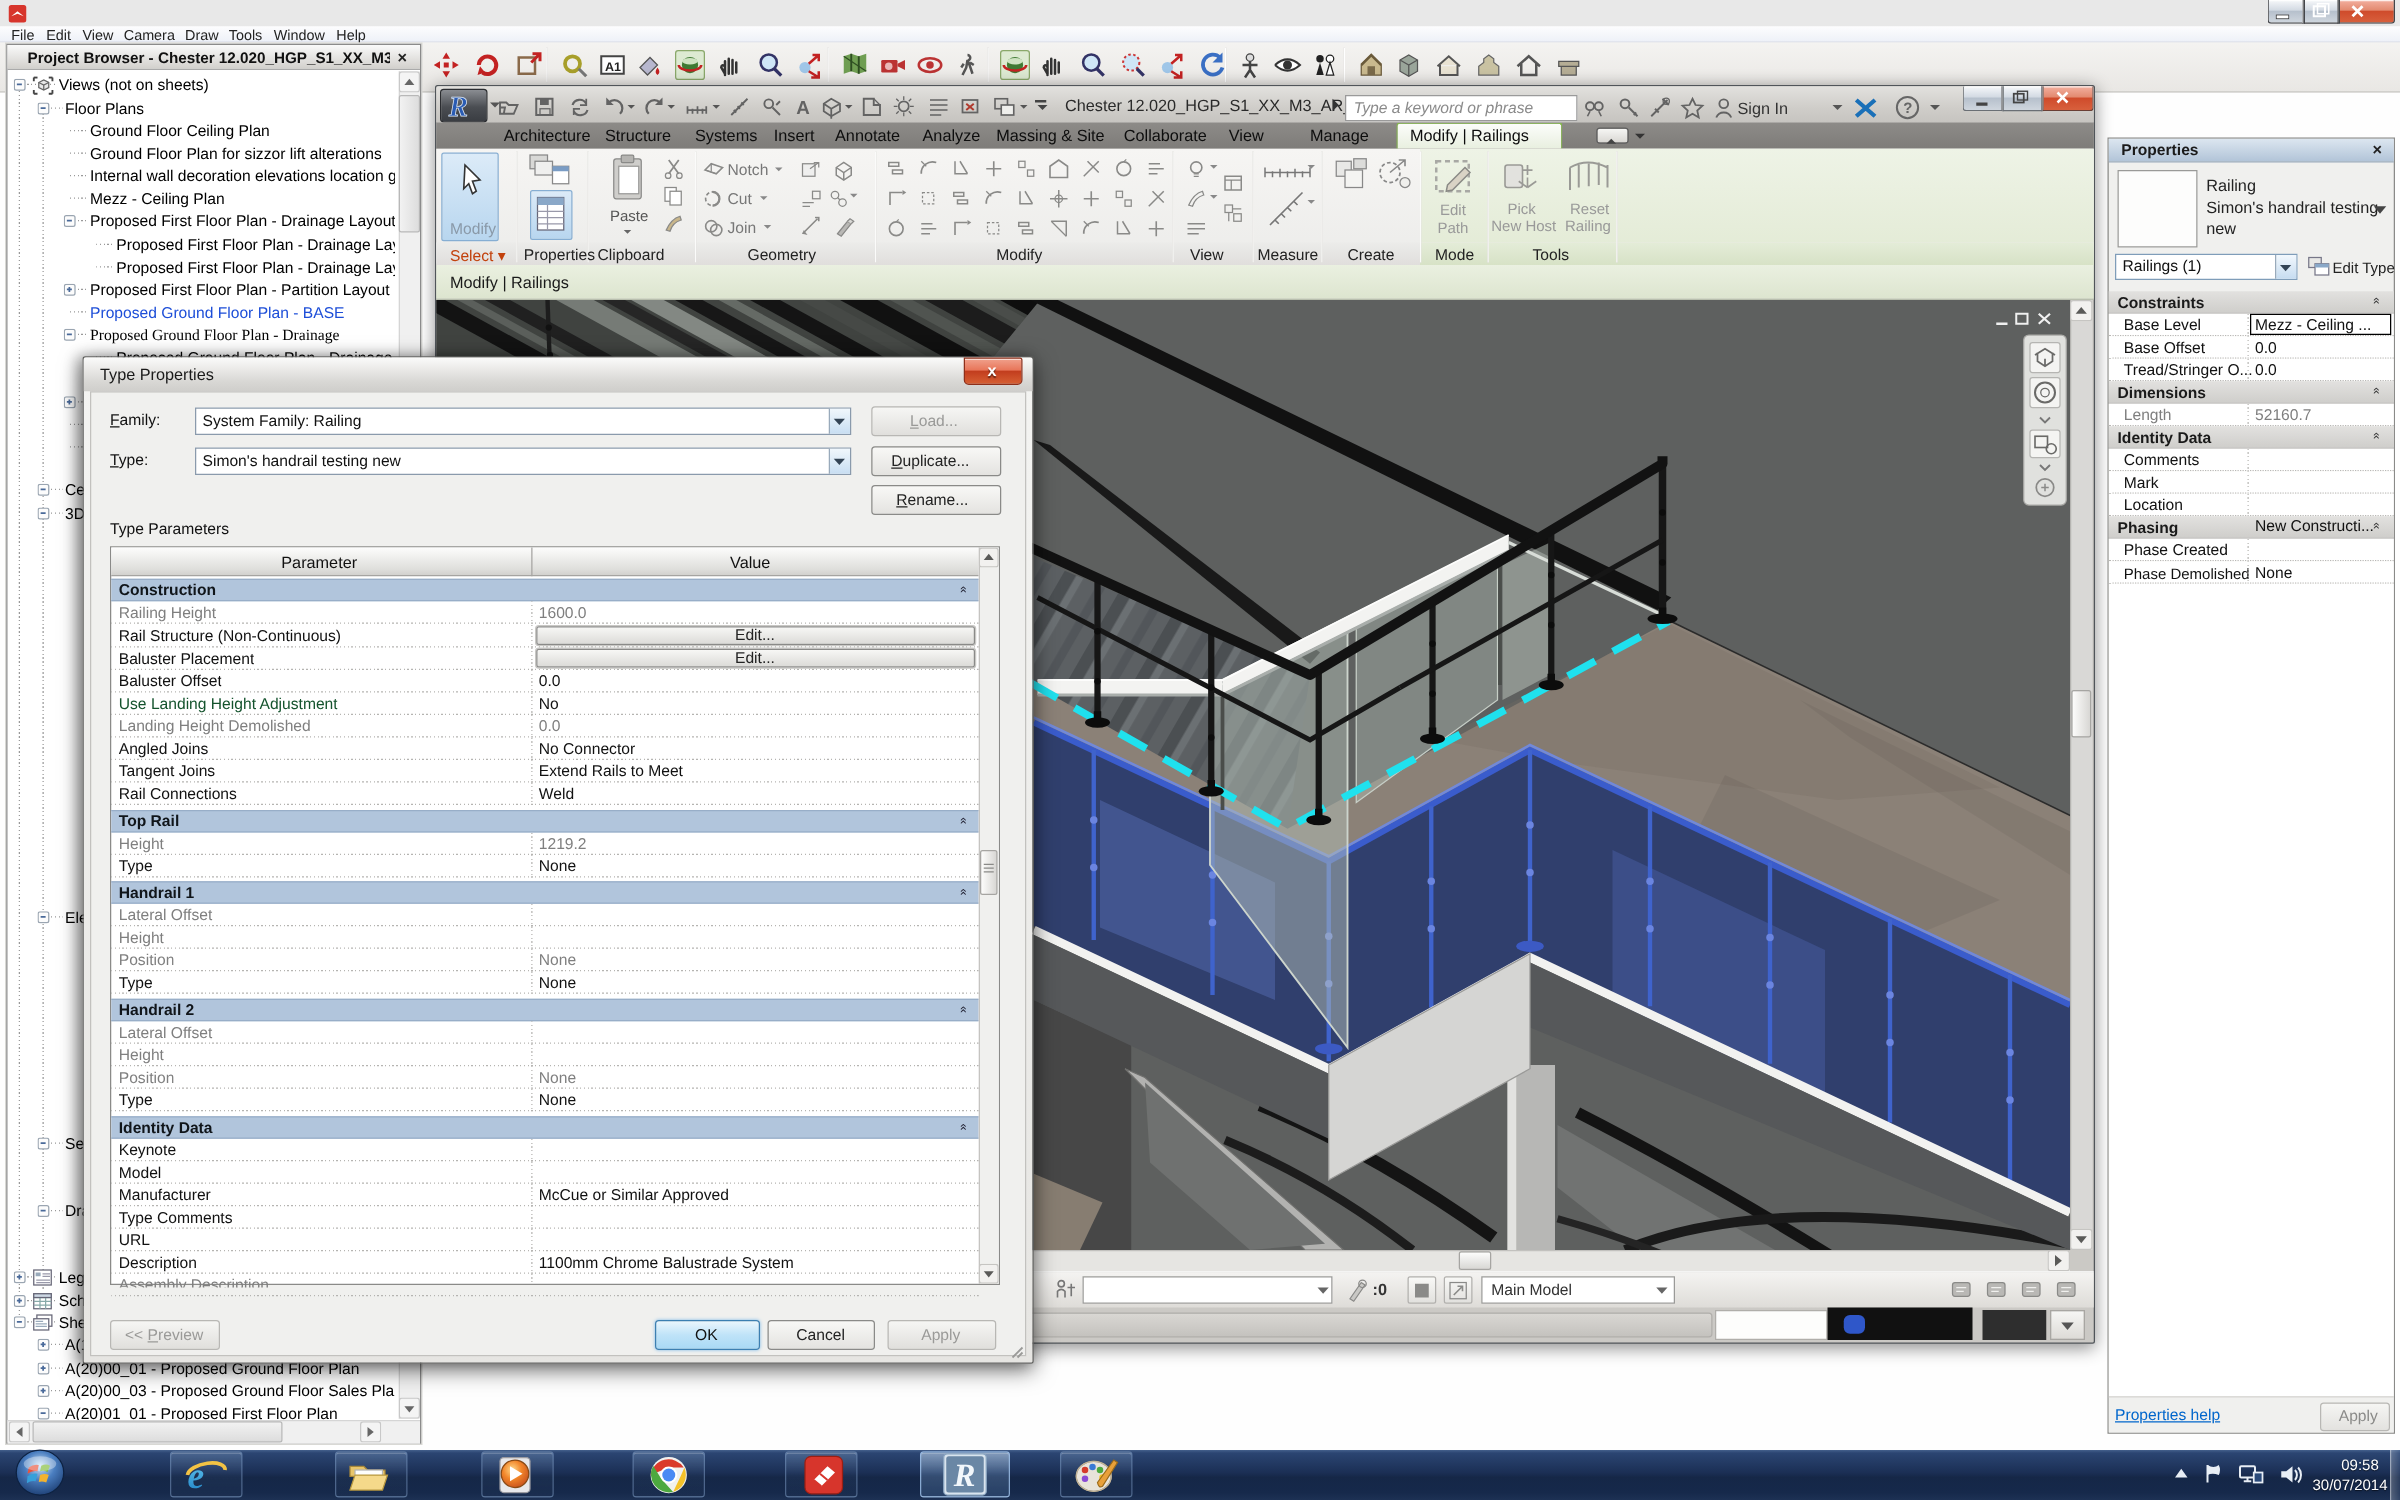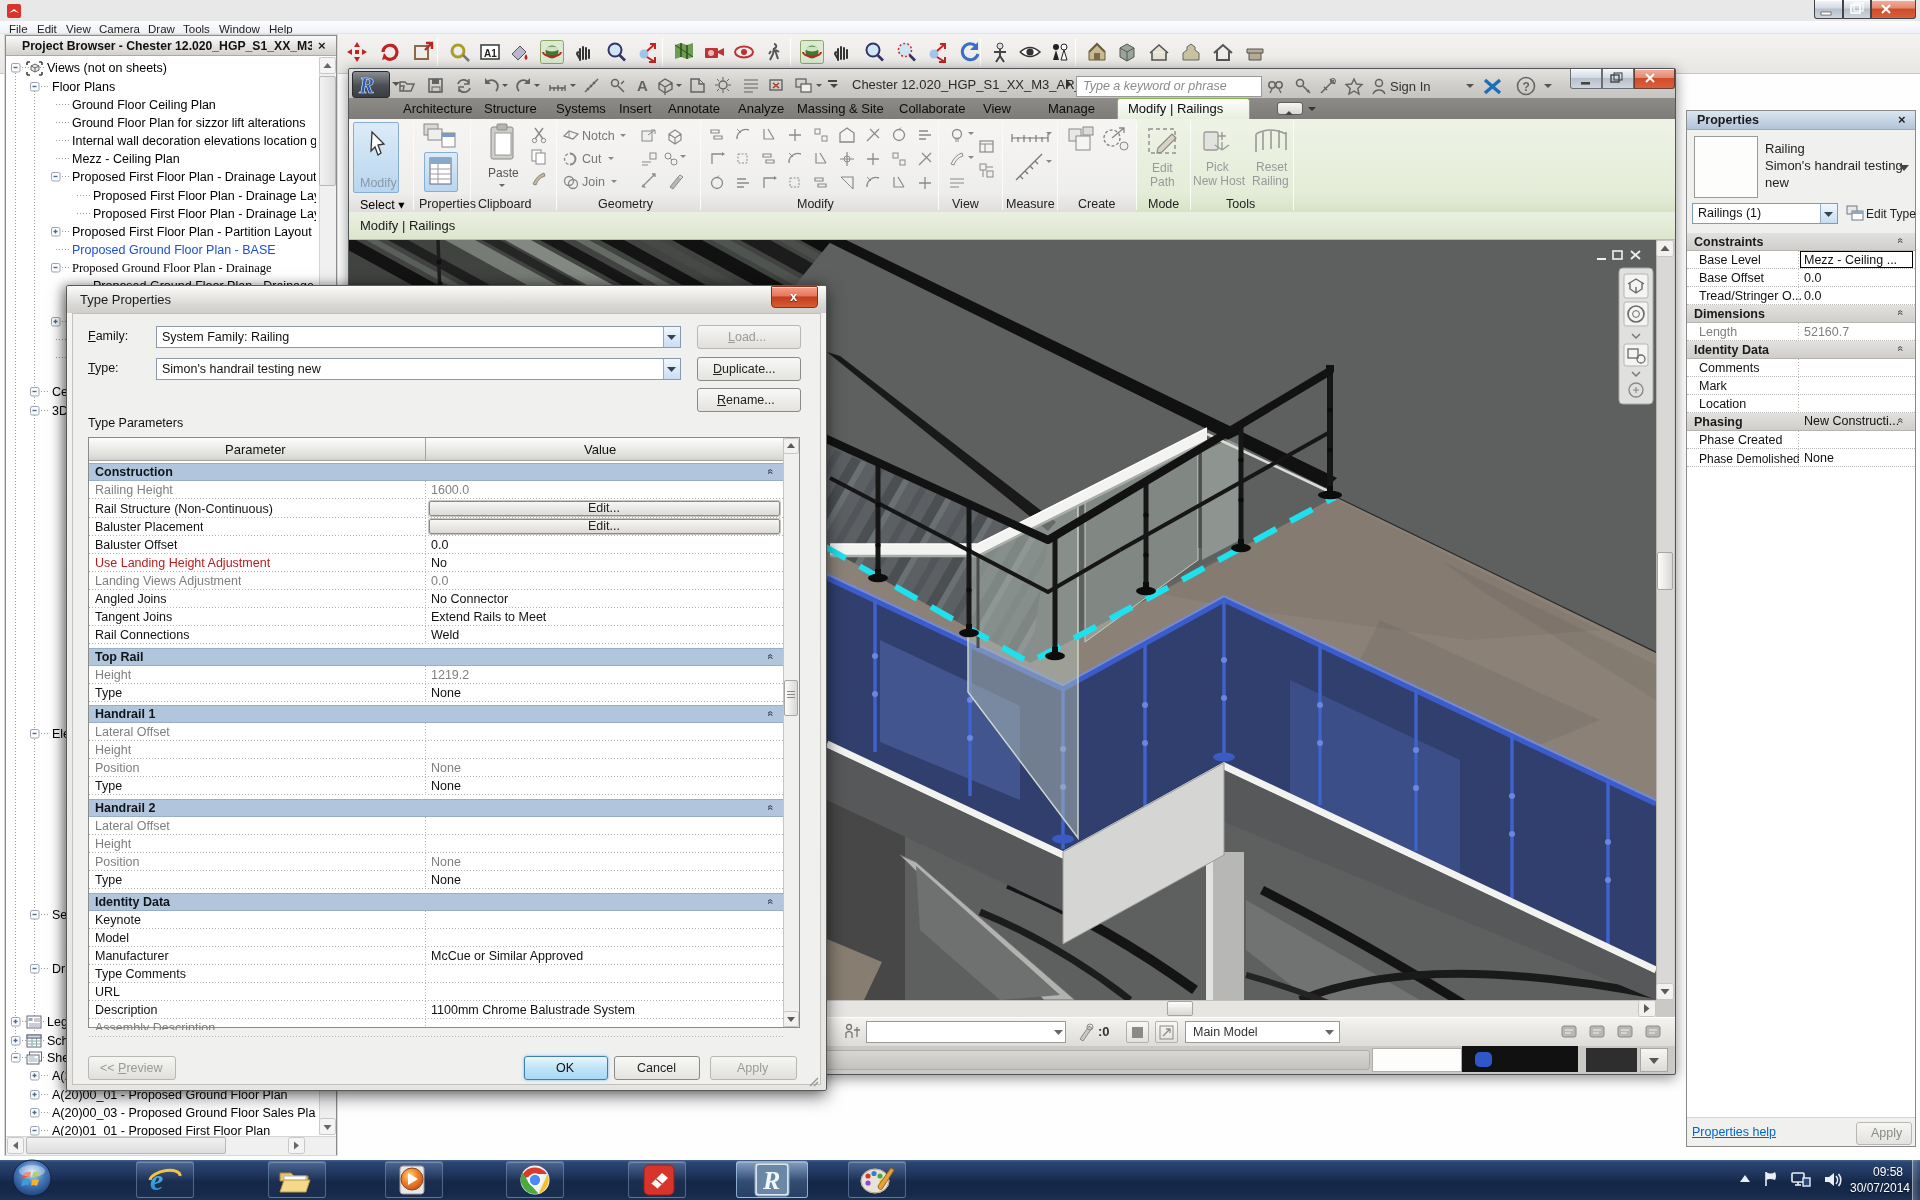--- a/index.html
+++ b/index.html
@@ -308,21 +308,21 @@
 <div class="abs" style="left:413px;top:121px;width:1px;height:89px;background:#c6c4c0;border-right:1px solid #fbfbfa;"></div>
 <div class="abs" style="left:470px;top:121px;width:1px;height:89px;background:#c6c4c0;border-right:1px solid #fbfbfa;"></div>
 <div class="abs" style="left:556px;top:121px;width:1px;height:89px;background:#c6c4c0;border-right:1px solid #fbfbfa;"></div>
 <div class="abs" style="left:700px;top:121px;width:1px;height:89px;background:#c6c4c0;border-right:1px solid #fbfbfa;"></div>
 <div class="abs" style="left:938px;top:121px;width:1px;height:89px;background:#c6c4c0;border-right:1px solid #fbfbfa;"></div>
 <div class="abs" style="left:1002px;top:121px;width:1px;height:89px;background:#c6c4c0;border-right:1px solid #fbfbfa;"></div>
 <div class="abs" style="left:1057px;top:121px;width:1px;height:89px;background:#c6c4c0;border-right:1px solid #fbfbfa;"></div>
 <div class="abs" style="left:1136px;top:121px;width:1px;height:89px;background:#c6c4c0;border-right:1px solid #fbfbfa;"></div>
 <div class="abs" style="left:1190px;top:121px;width:1px;height:89px;background:#c6c4c0;border-right:1px solid #fbfbfa;"></div>
 <div class="abs" style="left:1293px;top:121px;width:1px;height:89px;background:#c6c4c0;border-right:1px solid #fbfbfa;"></div>
-<div class="abs" style="left:360px;top:197px;font-size:12.5px;color:#000000;">Select ▾</div>
+<div class="abs" style="left:360px;top:197px;font-size:12.5px;color:#c2410c;">Select ▾</div>
 <div class="abs" style="left:419px;top:197px;font-size:12.5px;color:#222;">Properties</div>
 <div class="abs" style="left:478px;top:197px;font-size:12.5px;color:#222;">Clipboard</div>
 <div class="abs" style="left:598px;top:197px;font-size:12.5px;color:#222;">Geometry</div>
 <div class="abs" style="left:797px;top:197px;font-size:12.5px;color:#222;">Modify</div>
 <div class="abs" style="left:952px;top:197px;font-size:12.5px;color:#222;">View</div>
 <div class="abs" style="left:1006px;top:197px;font-size:12.5px;color:#222;">Measure</div>
 <div class="abs" style="left:1078px;top:197px;font-size:12.5px;color:#222;">Create</div>
 <div class="abs" style="left:1148px;top:197px;font-size:12.5px;color:#222;">Mode</div>
 <div class="abs" style="left:1226px;top:197px;font-size:12.5px;color:#222;">Tools</div>
 <div class="abs" style="left:353px;top:122px;width:46px;height:71px;background:linear-gradient(#dcebf8,#b8d6ef);border:1px solid #86aed3;border-radius:2px;"></div>
@@ -1106,25 +1106,25 @@
 <div class="abs" style="left:588px;top:501px;font-size:12.5px;color:#222;">Edit...</div>
 <div class="abs" style="left:95px;top:520px;font-size:12.5px;color:#111;white-space:nowrap;overflow:hidden;max-width:325px;height:18px;">Baluster Placement</div>
 <div class="abs" style="left:89px;top:535px;width:694px;height:1px;background-image:repeating-linear-gradient(90deg,#b5b4b1 0 1px,transparent 1px 3px);"></div>
 <div class="abs" style="left:425px;top:518px;width:1px;height:18px;background-image:repeating-linear-gradient(#b5b4b1 0 1px,transparent 1px 3px);"></div>
 <div class="abs" style="left:429px;top:519px;width:351px;height:15px;background:linear-gradient(#f7f7f5,#dcdbd8);border:1px solid #8a8a88;box-shadow:0 0 0 1px #c8c7c4;border-radius:2px;"></div>
 <div class="abs" style="left:588px;top:519px;font-size:12.5px;color:#222;">Edit...</div>
 <div class="abs" style="left:95px;top:538px;font-size:12.5px;color:#111;white-space:nowrap;overflow:hidden;max-width:325px;height:18px;">Baluster Offset</div>
 <div class="abs" style="left:89px;top:553px;width:694px;height:1px;background-image:repeating-linear-gradient(90deg,#b5b4b1 0 1px,transparent 1px 3px);"></div>
 <div class="abs" style="left:425px;top:536px;width:1px;height:18px;background-image:repeating-linear-gradient(#b5b4b1 0 1px,transparent 1px 3px);"></div>
 <div class="abs" style="left:431px;top:538px;font-size:12.5px;color:#111;white-space:nowrap;">0.0</div>
-<div class="abs" style="left:95px;top:556px;font-size:12.5px;color:#b91c1c;white-space:nowrap;overflow:hidden;max-width:325px;height:18px;">Use Landing Height Adjustment</div>
+<div class="abs" style="left:95px;top:556px;font-size:12.5px;color:#14532d;white-space:nowrap;overflow:hidden;max-width:325px;height:18px;">Use Landing Height Adjustment</div>
 <div class="abs" style="left:89px;top:571px;width:694px;height:1px;background-image:repeating-linear-gradient(90deg,#b5b4b1 0 1px,transparent 1px 3px);"></div>
 <div class="abs" style="left:425px;top:554px;width:1px;height:18px;background-image:repeating-linear-gradient(#b5b4b1 0 1px,transparent 1px 3px);"></div>
 <div class="abs" style="left:431px;top:556px;font-size:12.5px;color:#111;white-space:nowrap;">No</div>
-<div class="abs" style="left:95px;top:574px;font-size:12.5px;color:#7f7f7f;white-space:nowrap;overflow:hidden;max-width:325px;height:18px;">Landing Views Adjustment</div>
+<div class="abs" style="left:95px;top:574px;font-size:12.5px;color:#7f7f7f;white-space:nowrap;overflow:hidden;max-width:325px;height:18px;">Landing Height Demolished</div>
 <div class="abs" style="left:89px;top:589px;width:694px;height:1px;background-image:repeating-linear-gradient(90deg,#b5b4b1 0 1px,transparent 1px 3px);"></div>
 <div class="abs" style="left:425px;top:572px;width:1px;height:18px;background-image:repeating-linear-gradient(#b5b4b1 0 1px,transparent 1px 3px);"></div>
 <div class="abs" style="left:431px;top:574px;font-size:12.5px;color:#7f7f7f;white-space:nowrap;">0.0</div>
 <div class="abs" style="left:95px;top:592px;font-size:12.5px;color:#111;white-space:nowrap;overflow:hidden;max-width:325px;height:18px;">Angled Joins</div>
 <div class="abs" style="left:89px;top:607px;width:694px;height:1px;background-image:repeating-linear-gradient(90deg,#b5b4b1 0 1px,transparent 1px 3px);"></div>
 <div class="abs" style="left:425px;top:590px;width:1px;height:18px;background-image:repeating-linear-gradient(#b5b4b1 0 1px,transparent 1px 3px);"></div>
 <div class="abs" style="left:431px;top:592px;font-size:12.5px;color:#111;white-space:nowrap;">No Connector</div>
 <div class="abs" style="left:95px;top:610px;font-size:12.5px;color:#111;white-space:nowrap;overflow:hidden;max-width:325px;height:18px;">Tangent Joins</div>
 <div class="abs" style="left:89px;top:625px;width:694px;height:1px;background-image:repeating-linear-gradient(90deg,#b5b4b1 0 1px,transparent 1px 3px);"></div>
 <div class="abs" style="left:425px;top:608px;width:1px;height:18px;background-image:repeating-linear-gradient(#b5b4b1 0 1px,transparent 1px 3px);"></div>

